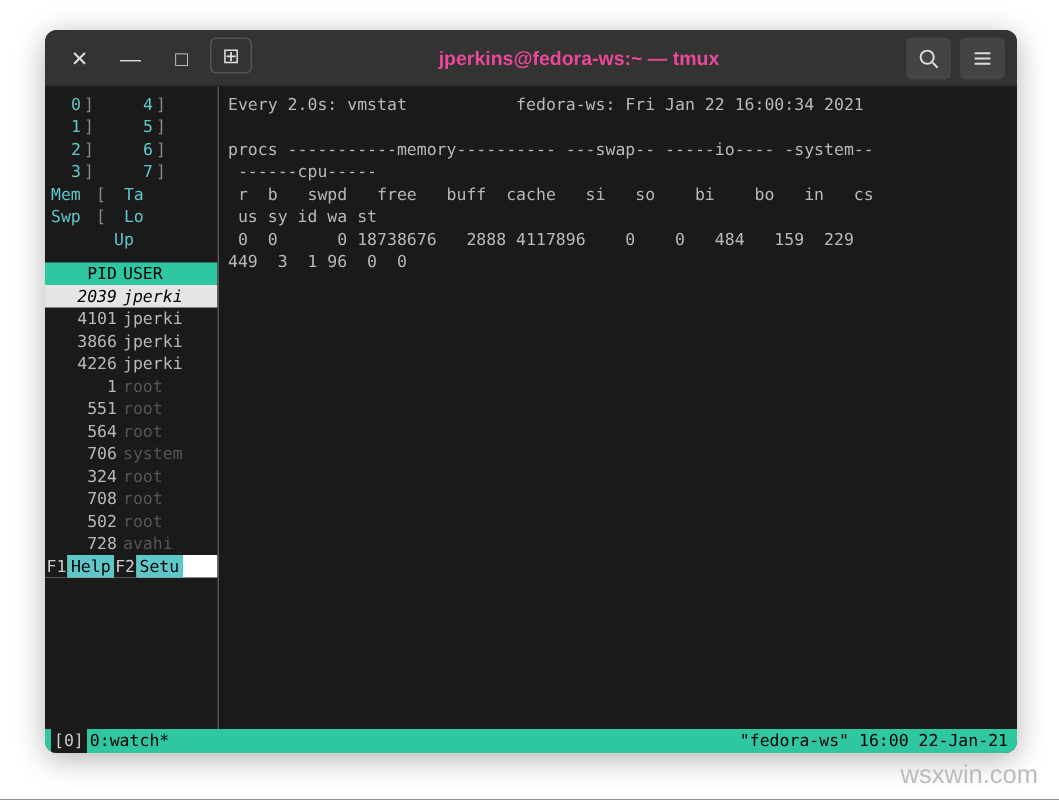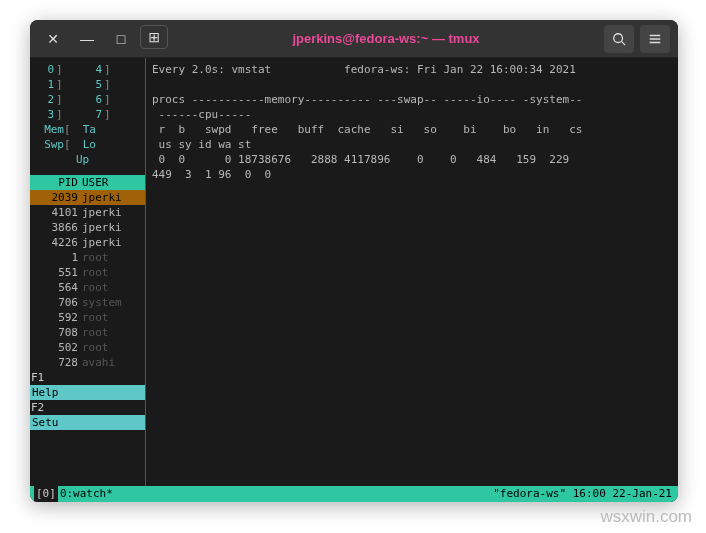--- a/index.html
+++ b/index.html
@@ -14,32 +14,32 @@
     .term { display: flex; height: calc(100% - 38px - 16px); font-family: "Menlo", "Consolas", monospace; font-size: 11px; line-height: 15px; color: #b8b8b8; background: #1a1a1a; }
     .pane-left { width: 116px; border-right: 1px solid #555; padding: 4px 0 0 0; overflow: hidden; }
     .pane-right { flex: 1; padding: 4px 6px; overflow: hidden; white-space: pre; }
     .cpu-grid { padding: 0 4px; }
     .cpu-row { display: flex; justify-content: flex-start; gap: 0; }
     .cpu-cell { width: 48px; display: flex; }
     .cpu-num { color: #5ec7c7; }
     .cpu-br { color: #888; margin-left: 2px; }
     .meminfo { padding: 0 4px; margin-top: 0; }
     .meminfo-row { display: flex; }
-    .mem-l { color: #5ec7c7; width: 30px; text-align:right; }
+    .mem-l { color: #5ec7c7; width: 30px; }
     .mem-br { color: #888; }
     .mem-r { color: #5ec7c7; margin-left: 12px; }
     .proc-header { background: #2ec7a2; color: #000; display: flex; margin-top: 8px; padding: 0 2px; }
     .ph-pid { width: 46px; text-align: right; }
     .ph-user { margin-left: 4px; }
     .proc-row { display: flex; padding: 0 2px; }
-    .proc-row.sel { background: #a16207; color: #000; }
+    .proc-row.sel { background: #e5e5e5; color: #000; font-style: italic; }
     .pr-pid { width: 46px; text-align: right; }
     .pr-user { margin-left: 4px; overflow: hidden; }
     .pr-user.dim { color: #555; }
-    .fkeys { display: flex; background: #ffffff; flex-direction: column; }
+    .fkeys { display: flex; background: #ffffff; }
     .fkey-n { color: #ccc; background: #1a1a1a; padding: 0 1px; }
     .fkey-l { background: #5ec7c7; color: #000; padding: 0 2px; }
     .statusbar { height: 16px; background: #2ec7a2; color: #000; display: flex; font-family: monospace; font-size: 11px; line-height: 16px; padding: 0 4px; }
     .sb-left { background: #1a1a1a; color: #ccc; padding: 0 2px; }
     .sb-left2 { padding: 0 2px; color:#000; }
     .sb-right { margin-left: auto; padding: 0 2px; color:#000;}
     .watermark { position: absolute; bottom: 6px; right: 14px; color: #bbb; font-size: 17px; font-family: sans-serif; }
   </style>
 </head>
 <body>
@@ -162,21 +162,21 @@
           </div>
           <div class="proc-row">
             <span class="pr-pid">564</span>
             <span class="pr-user dim">root</span>
           </div>
           <div class="proc-row">
             <span class="pr-pid">706</span>
             <span class="pr-user dim">system</span>
           </div>
           <div class="proc-row">
-            <span class="pr-pid">592</span>
+            <span class="pr-pid">324</span>
             <span class="pr-user dim">root</span>
           </div>
           <div class="proc-row">
             <span class="pr-pid">708</span>
             <span class="pr-user dim">root</span>
           </div>
           <div class="proc-row">
             <span class="pr-pid">502</span>
             <span class="pr-user dim">root</span>
           </div>

